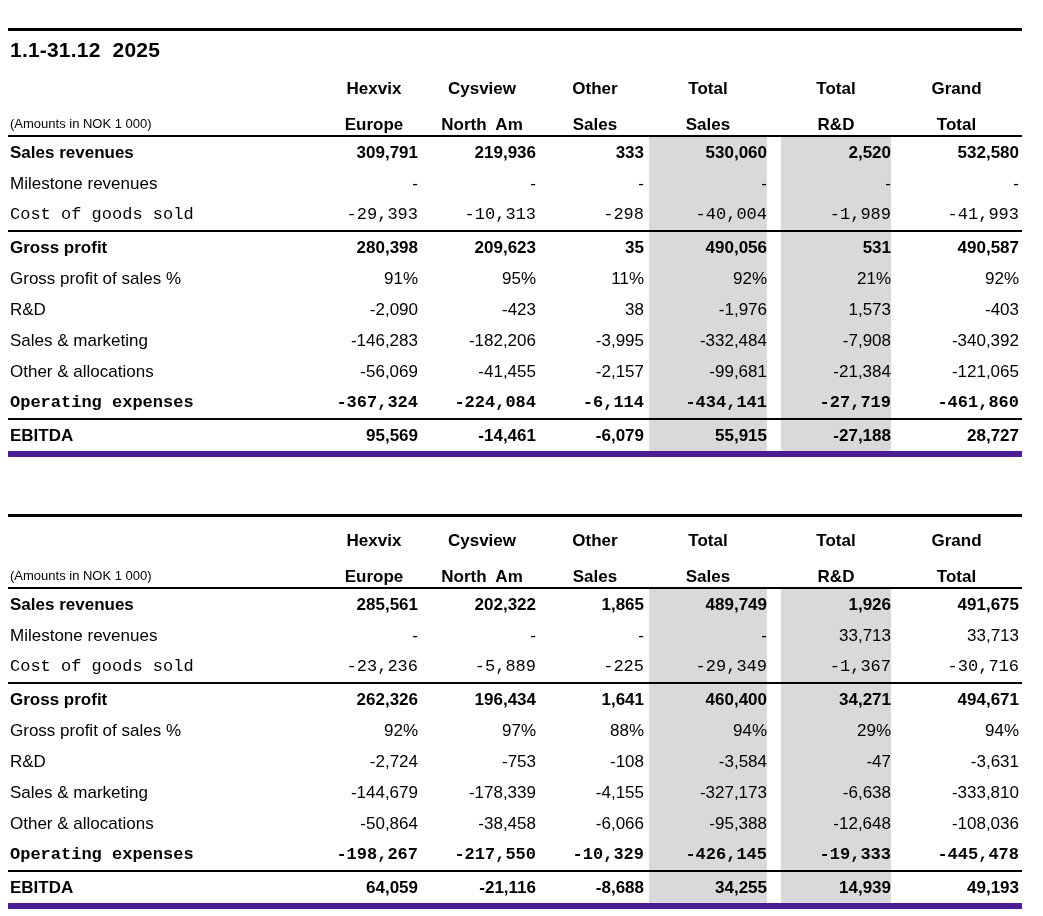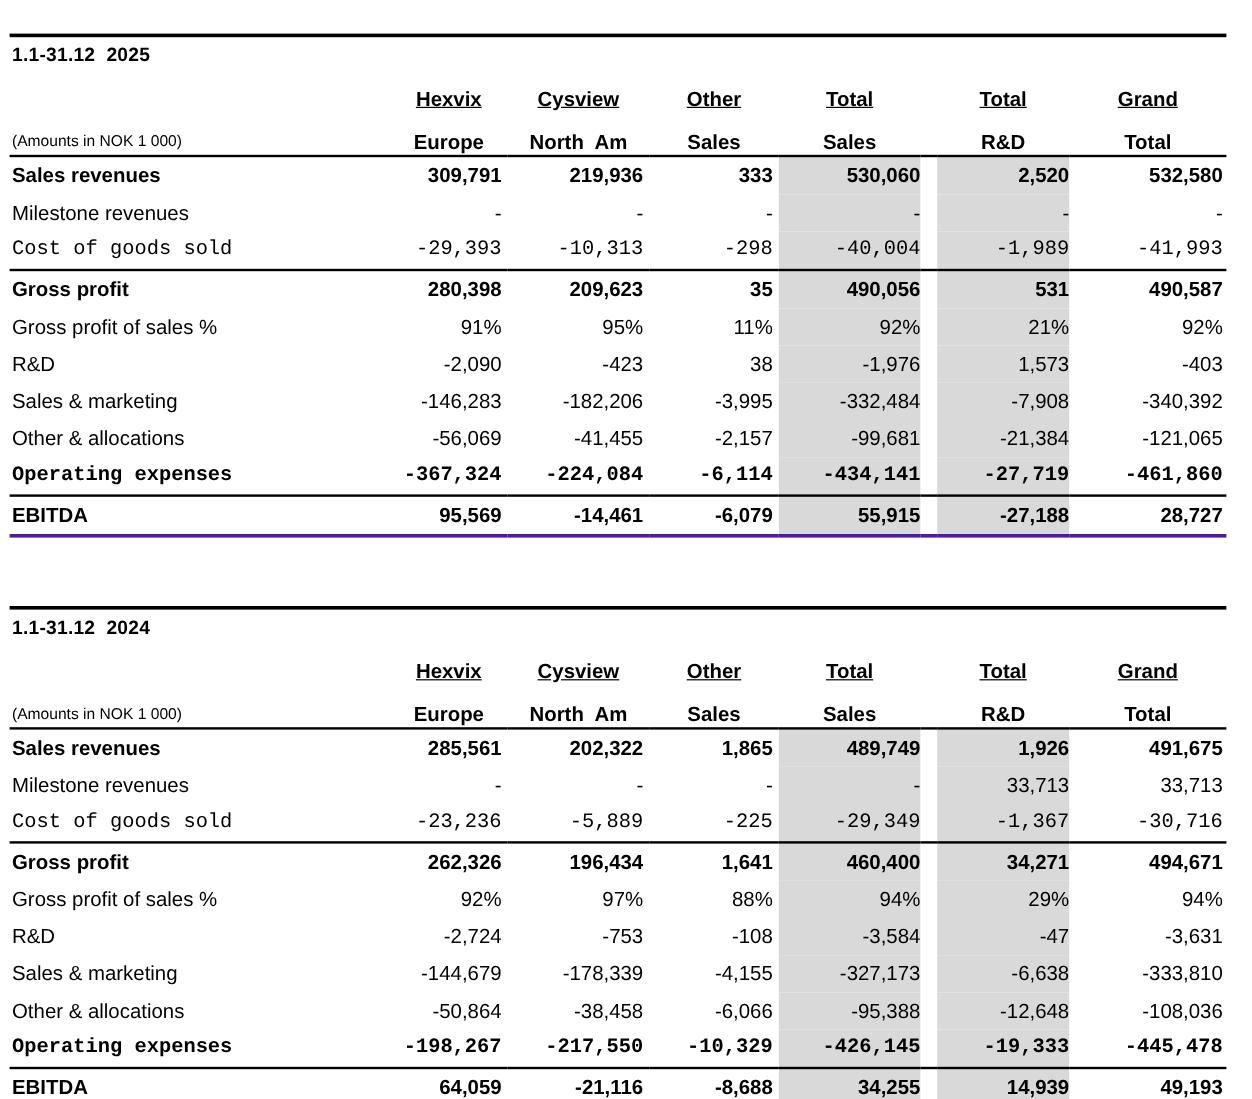--- a/index.html
+++ b/index.html
@@ -17,21 +17,21 @@
     background: #ffffff;
   }
   .period-section {
     width: 1014px;
     border-top: 3px solid #000;
   }
   .period-section + .period-section {
     margin-top: 57px;
   }
   .period-title {
-    font-size: 16px;
+    font-size: 21px;
     font-weight: bold;
     margin: 7px 0 3px 2px;
     white-space: pre;
     letter-spacing: 0.2px;
   }
   table.fin {
     border-collapse: collapse;
     table-layout: fixed;
     width: 1014px;
   }
@@ -45,21 +45,21 @@
   col.c-6      { width: 131px; }
 
   thead th {
     font-weight: bold;
     font-size: 17px;
     text-align: center;
     padding: 0;
     white-space: pre;
     vertical-align: bottom;
   }
-  thead tr.h1 th { height: 30px; text-decoration: underline; }
+  thead tr.h1 th { height: 30px; }
   thead tr.h2 th { height: 32px; border-bottom: 2px solid #000; margin-left: 28px; }
   th.unit-note {
     font-size: 13px;
     font-weight: normal;
     text-align: left;
     padding: 0 0 4px 2px;
     white-space: pre;
   }
   tbody td {
     font-size: 17px;
@@ -68,21 +68,21 @@
     text-align: right;
     vertical-align: middle;
     white-space: pre;
   }
   tbody td.label {
     text-align: left;
     padding: 0 0 0 2px;
   }
   tbody tr.bold td { font-weight: bold; }
   tbody tr.rule-medium td { border-bottom: 2px solid #000; font-family: Liberation Mono, monospace; }
-  tbody tr.rule-thick  td { border-bottom: 3px solid #4c1d95; margin-top: 15px; }
+  tbody tr.rule-thick  td { border-bottom: 6px solid #4c1d95; margin-top: 15px; }
   tbody td.shaded {
     background: var(--band, #d9d9d9);
     padding-right: 0;
   }
   tbody td.last { padding-right: 3px; }
   tbody td.spacer { padding: 0; }
 </style>
 </head>
 <body>
 
@@ -220,21 +220,20 @@
             <td>-6,079</td>
             <td class="shaded">55,915</td>
             <td class="spacer"></td>
             <td class="shaded">-27,188</td>
             <td class="last">28,727</td>
           </tr>
         </tbody>
       </table>
     </section>
     <section class="period-section">
-      <h2 class="period-title">1.1-31.12  2024</h2>
       <table class="fin">
         <colgroup>
           <col class="c-label">
           <col class="c-1">
           <col class="c-2">
           <col class="c-3">
           <col class="c-4">
           <col class="c-gap">
           <col class="c-5">
           <col class="c-6">

